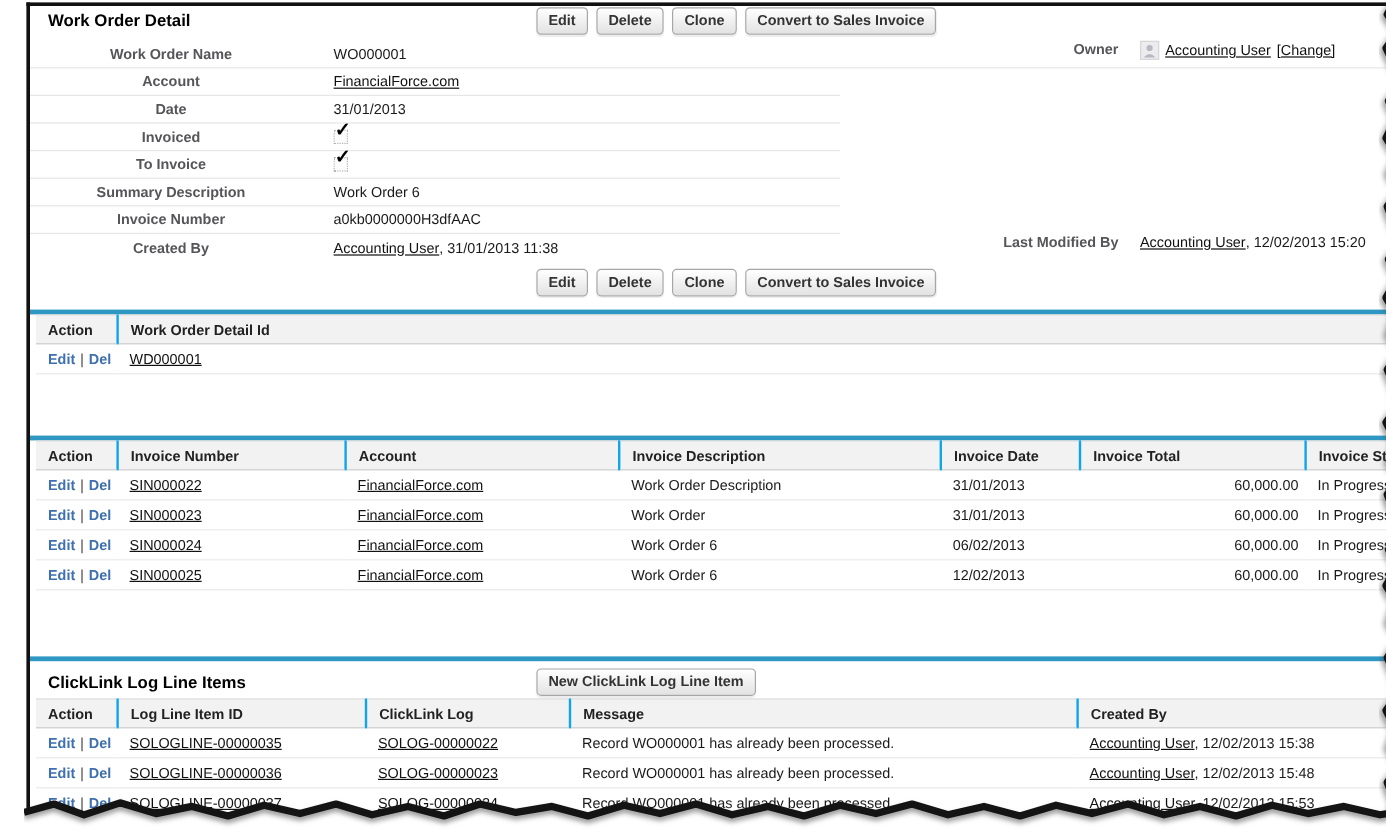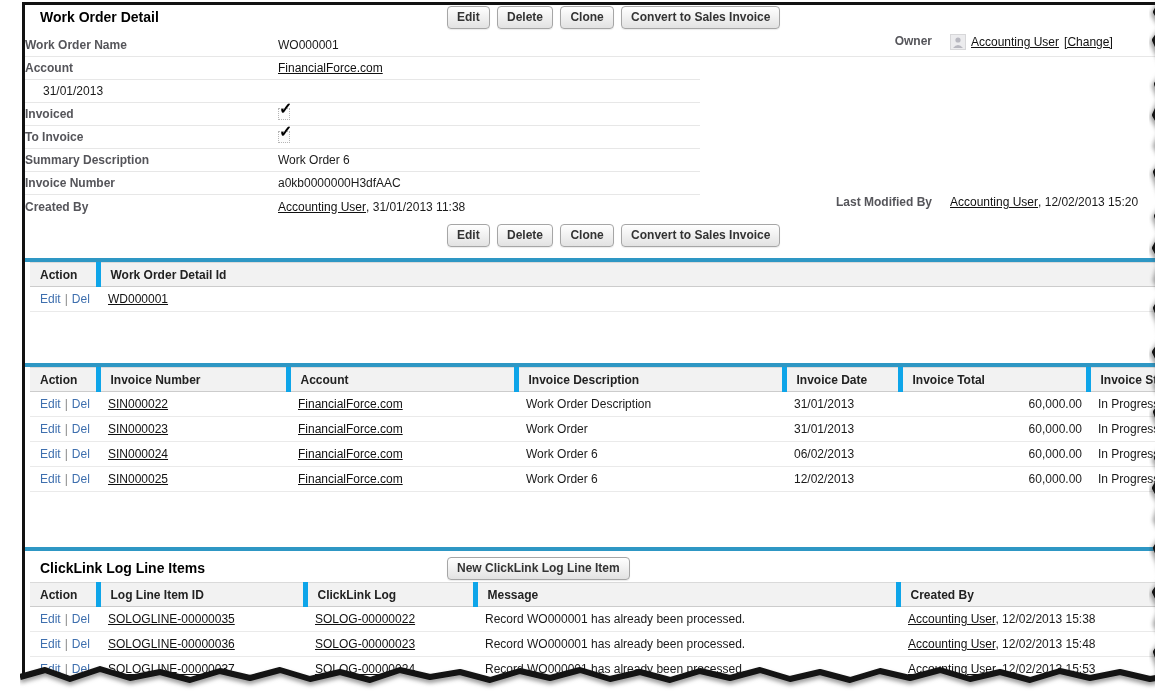--- a/index.html
+++ b/index.html
@@ -24,21 +24,21 @@
     background:linear-gradient(#ffffff,#e2e2e2); border:1px solid #a6a6a6; border-radius:4px;
     padding:3px 9px 4px 9px; margin-right:4px; cursor:pointer; box-shadow:0 1px 1px rgba(0,0,0,.08);
   }
 
   
   .fields { position:absolute; left:0; top:29px; width:1135px; }
   .frow { display:flex; height:23px; }
   .fleft { flex:0 0 675px; display:flex; align-items:center; }
   .fright { flex:1; display:flex; align-items:flex-start; }
   .bb { border-bottom:1px solid #e7e7e7; }
-  .flabel { width:235px; text-align:left; font-weight:bold; color:#55555a; font-size:12px; }
+  .flabel { width:235px; text-align:center; font-weight:bold; color:#55555a; font-size:12px; }
   .flabel-r { width:232px; text-align:right; font-weight:bold; color:#55555a; font-size:12px; }
   .fvalue { padding-left:18px; display:flex; align-items:center; white-space:nowrap; }
   .a-dark { color:#111; text-decoration:underline; cursor:pointer; }
   .a-blue { color:#3e6fae; text-decoration:none; cursor:pointer; }
   .sep { color:#888; margin:0 4px; }
   .plain { color:#1a1a1a; }
   .chk { position:relative; width:12px; height:12px; border:1px dotted #b5b5b5; background:#fcfcfc; display:inline-block; }
   .tick { position:absolute; left:0px; top:-8px; font-size:16px; font-weight:bold; color:#000; line-height:16px; }
   .avatar { width:16px; height:16px; background:#ececee; border:1px solid #d7d7d9; display:inline-block; margin-right:5px; }
 
@@ -47,30 +47,30 @@
   .sec-bar { height:4px; background:#2e97c4; width:1135px; }
   .sec-head { position:relative; height:31px; }
   .sec-title { position:absolute; left:15px; top:9px; font-size:14px; font-weight:bold; color:#000; white-space:nowrap; }
   .sec-title.with-icon { left:38px; }
   .sec-icon { position:absolute; left:8px; top:5px; }
   .sec-btn { position:absolute; left:422px; top:6px; }
 
   table.tbl { border-collapse:collapse; margin-left:5px; width:1125px; table-layout:fixed; }
   table.tbl th {
     height:24px; background:#f2f2f2; font-size:12px; font-weight:bold; color:#222; text-align:left;
-    border-top:1px solid #dadada; border-bottom:1px solid #cccccc; border-right:5px solid #0ea5e9;
+    border-top:1px solid #dadada; border-bottom:1px solid #cccccc; border-right:2px solid #0ea5e9;
     padding:0 6px 0 10px; white-space:nowrap; overflow:visible;
   }
   table.tbl th:last-child { border-right:none; }
   table.tbl td {
     height:25px; font-size:12px; border-bottom:1px solid #eaeaea; padding:0 6px 0 10px;
     white-space:nowrap; overflow:visible; background:#fff;
   }
   th.num, td.num { text-align:right; padding-right:10px; }
-  .action-cell { white-space:nowrap; }
+  .action-cell { white-space:nowrap;font-weight:bold; }
 
   
   .torn-right { position:absolute; right:0; top:0; width:26px; height:693px; z-index:20; }
   .torn-bottom { position:absolute; left:0; bottom:0; width:1155px; height:30px; z-index:20; }
   .torn-line { filter:drop-shadow(-2px 2px 2px rgba(70,70,70,.55)); }
   .torn-line-b { filter:drop-shadow(0 3px 2px rgba(70,70,70,.55)); }
 </style>
 </head>
 <body>
 
@@ -115,20 +115,21 @@
         <div class="fleft bb">
           <div class="flabel">Account</div>
           <div class="fvalue">
               <a class="a-dark">FinancialForce.com</a>
             </div>
         </div>
       </div>
 
       <div class="frow">
         <div class="fleft bb">
+          <div class="flabel">Date</div>
           <div class="fvalue">31/01/2013</div>
         </div>
       </div>
 
       <div class="frow">
         <div class="fleft bb">
           <div class="flabel">Invoiced</div>
           <div class="fvalue">
               <span class="chk">
                 <span class="tick">✓</span>

